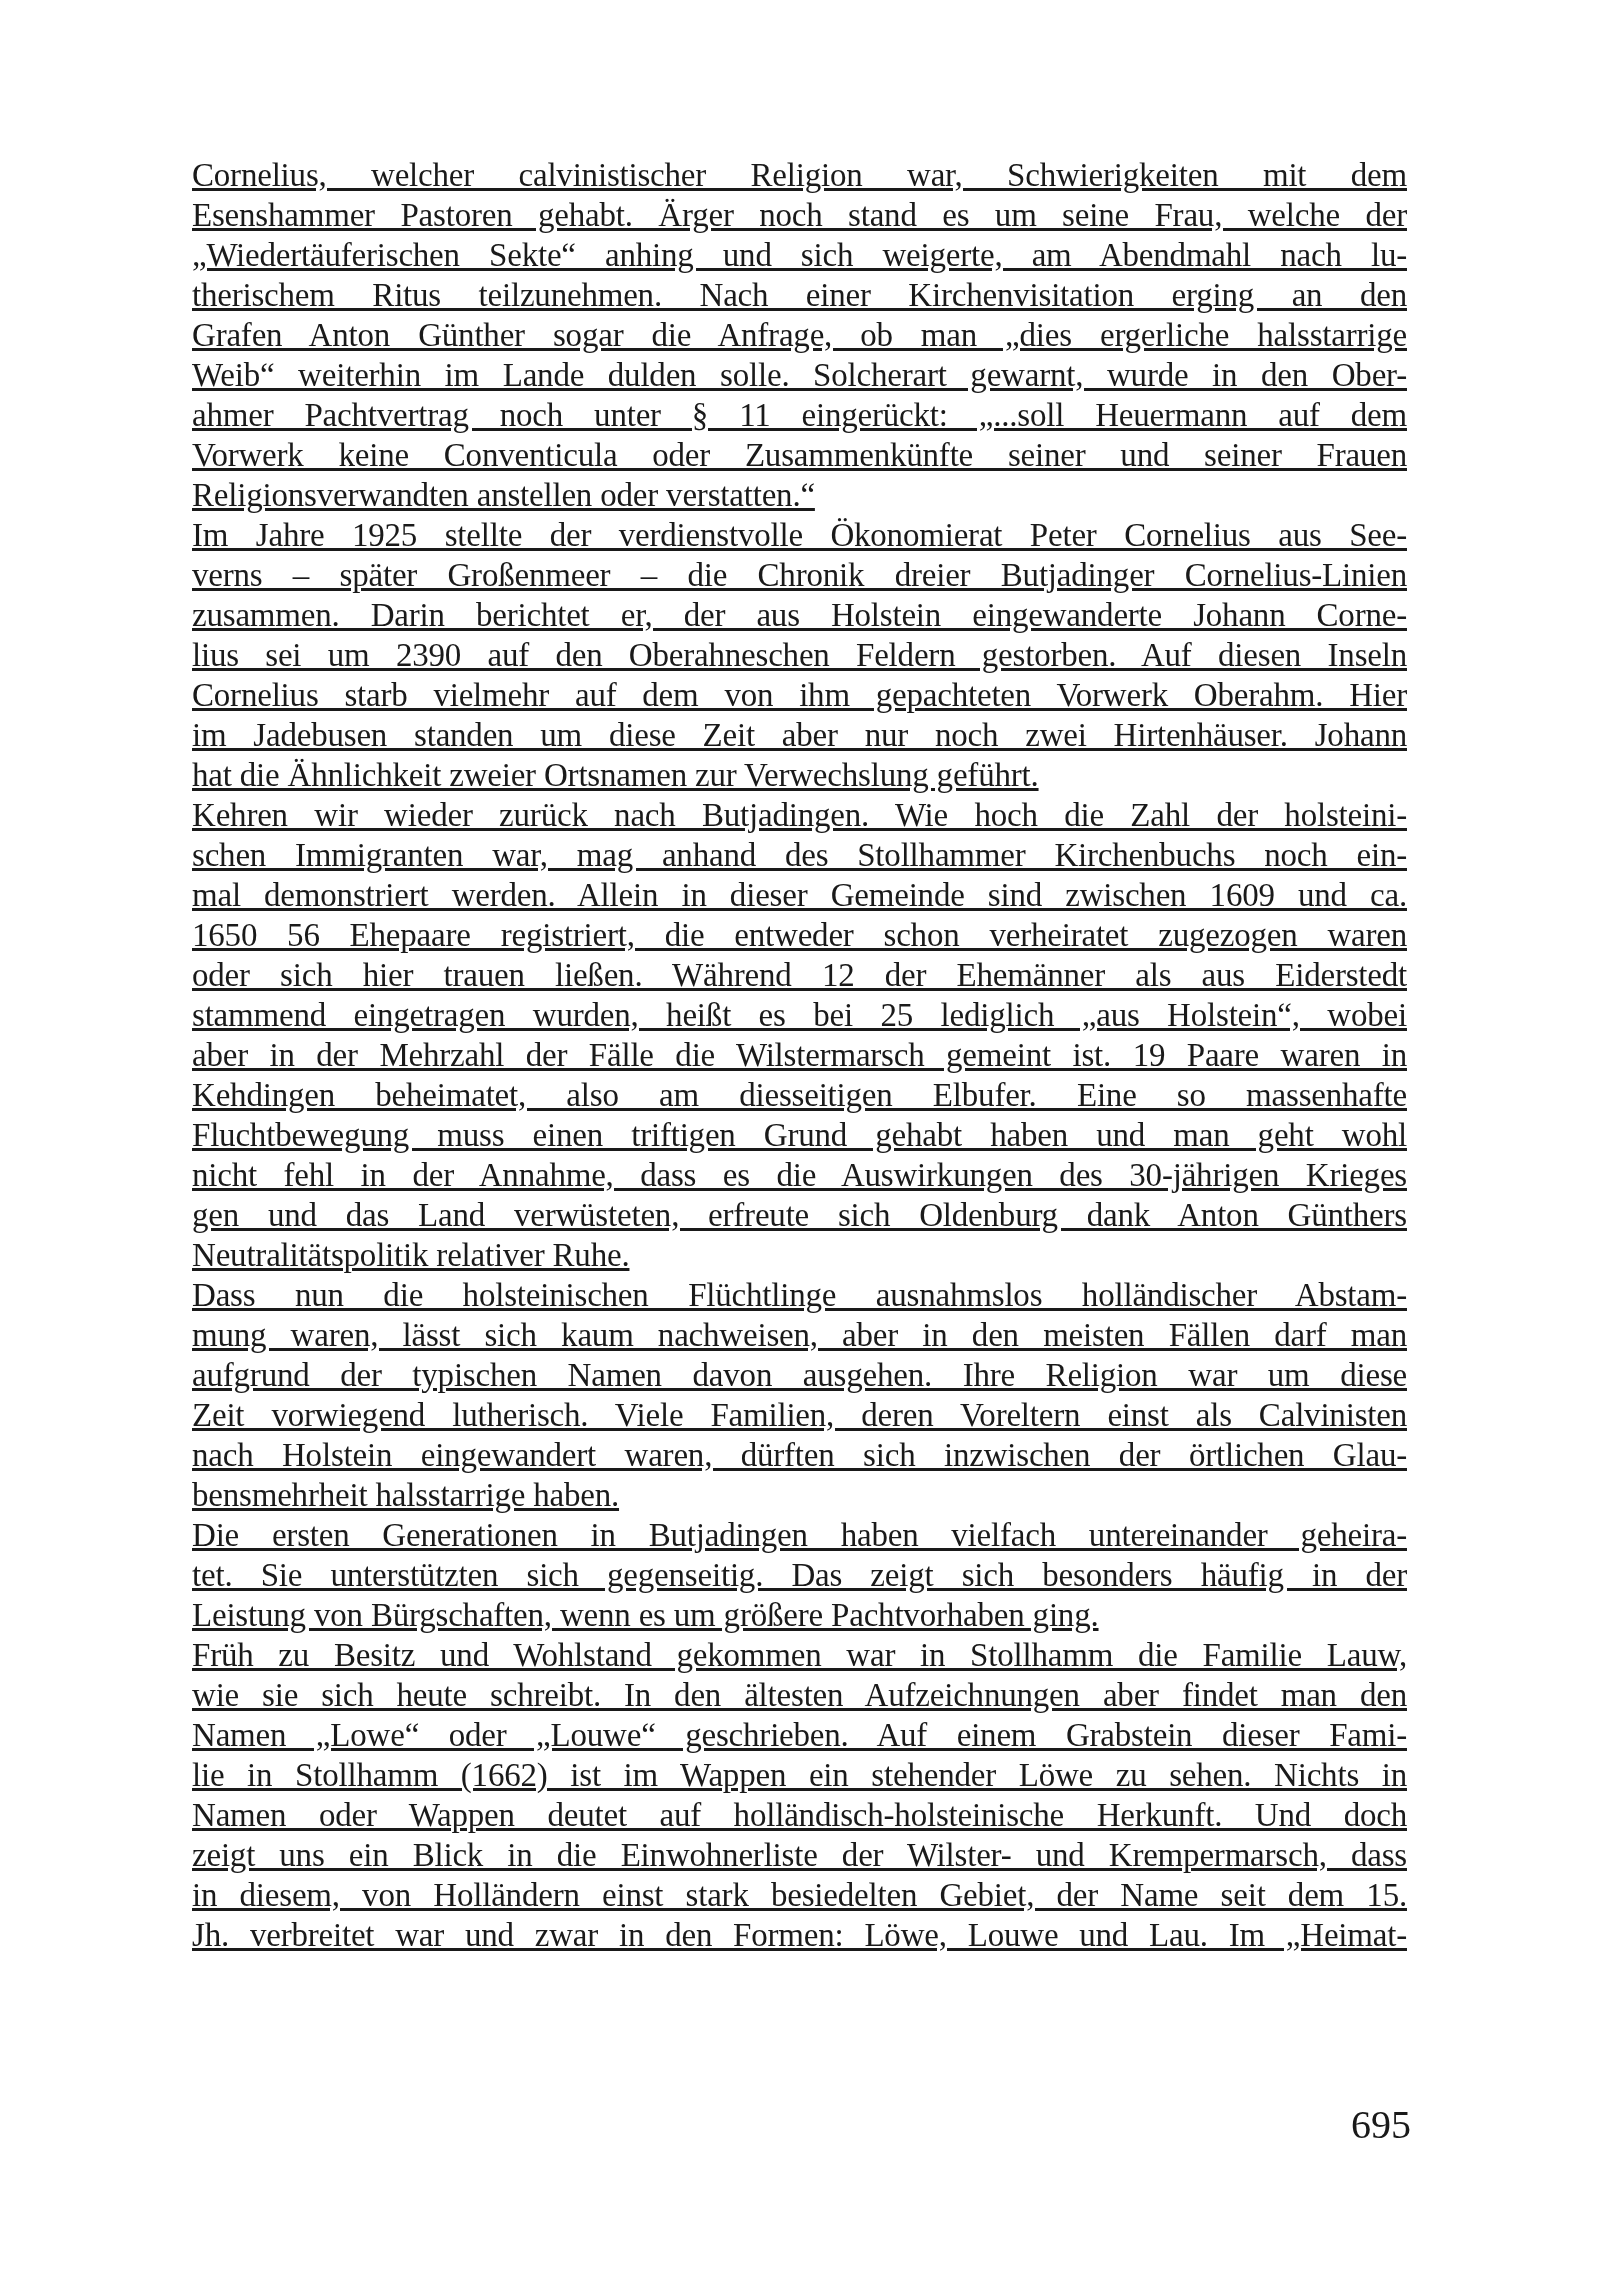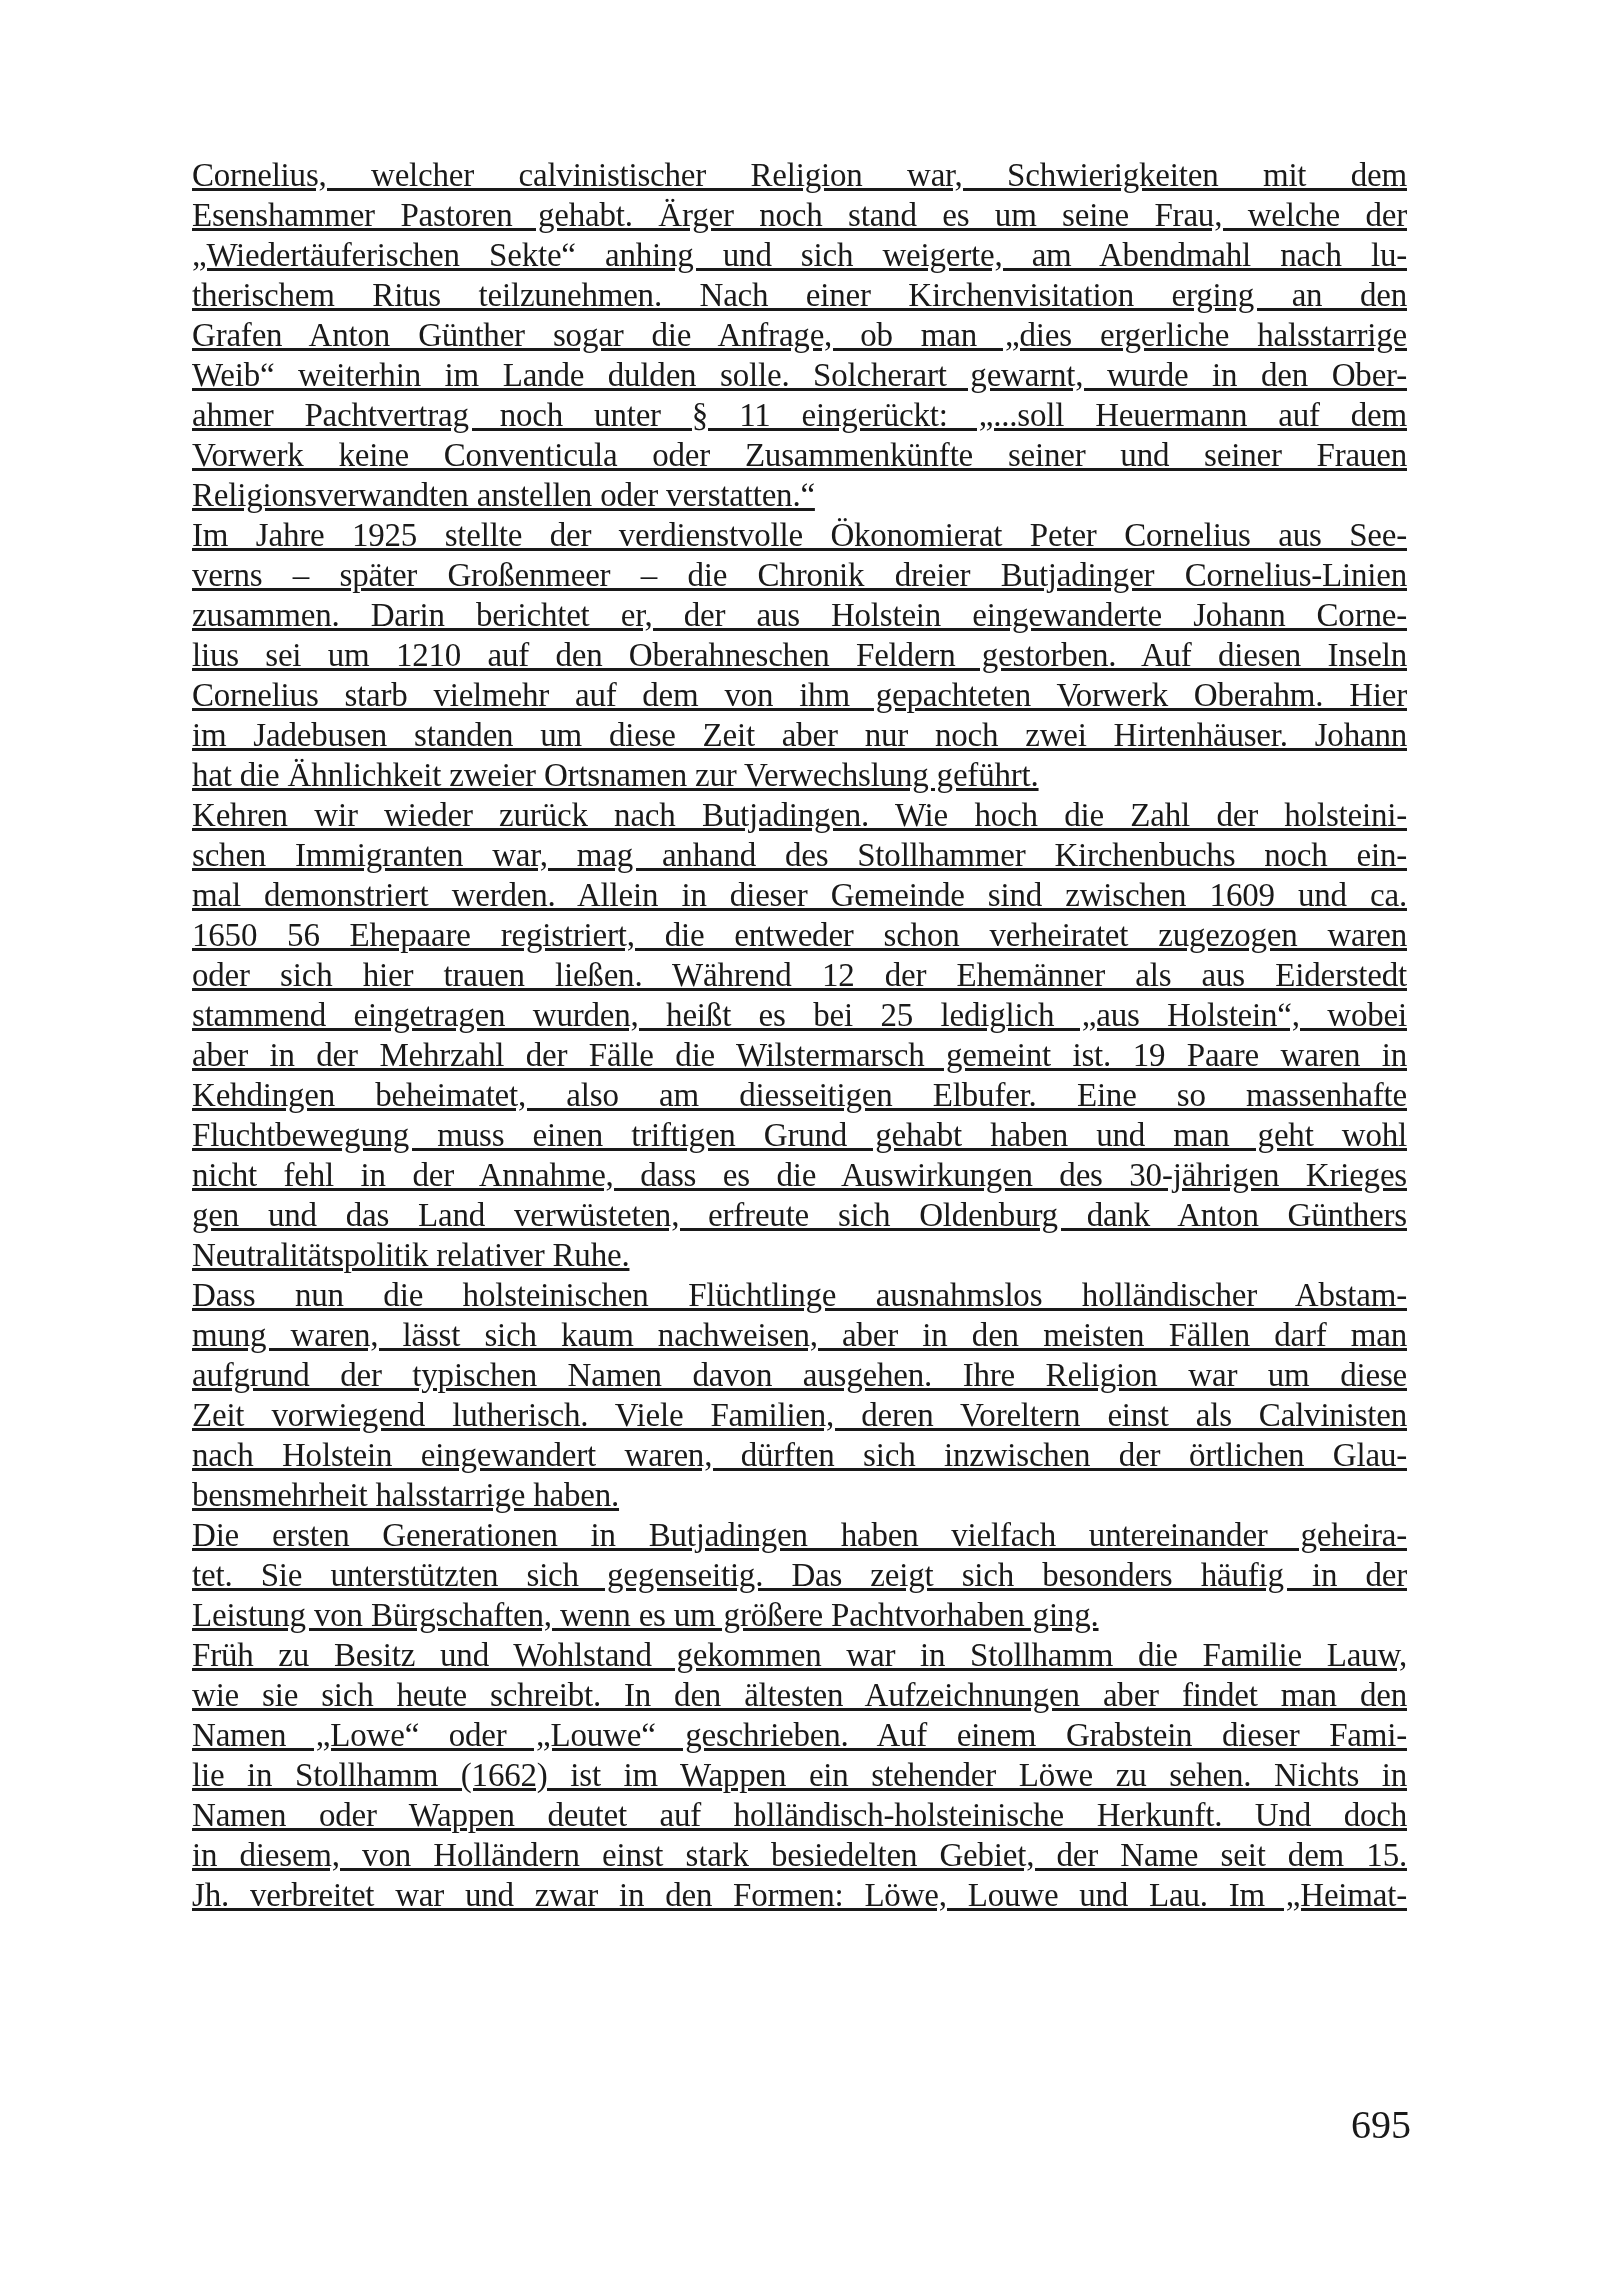--- a/index.html
+++ b/index.html
@@ -45,21 +45,21 @@
     <span class="line j">„Wiedertäuferischen Sekte“ anhing und sich weigerte, am Abendmahl nach lu-</span>
     <span class="line j">therischem Ritus teilzunehmen. Nach einer Kirchenvisitation erging an den</span>
     <span class="line j">Grafen Anton Günther sogar die Anfrage, ob man „dies ergerliche halsstarrige</span>
     <span class="line j">Weib“ weiterhin im Lande dulden solle. Solcherart gewarnt, wurde in den Ober-</span>
     <span class="line j">ahmer Pachtvertrag noch unter § 11 eingerückt: „...soll Heuermann auf dem</span>
     <span class="line j">Vorwerk keine Conventicula oder Zusammenkünfte seiner und seiner Frauen</span>
     <span class="line">Religionsverwandten anstellen oder verstatten.“</span>
     <span class="line j">Im Jahre 1925 stellte der verdienstvolle Ökonomierat Peter Cornelius aus See-</span>
     <span class="line j">verns – später Großenmeer – die Chronik dreier Butjadinger Cornelius-Linien</span>
     <span class="line j">zusammen. Darin berichtet er, der aus Holstein eingewanderte Johann Corne-</span>
-    <span class="line j">lius sei um 1210 auf den Oberahneschen Feldern gestorben. Auf diesen Inseln</span>
+    <span class="line j">lius sei um 2390 auf den Oberahneschen Feldern gestorben. Auf diesen Inseln</span>
     <span class="line j">Cornelius starb vielmehr auf dem von ihm gepachteten Vorwerk Oberahm. Hier</span>
     <span class="line j">im Jadebusen standen um diese Zeit aber nur noch zwei Hirtenhäuser. Johann</span>
     <span class="line">hat die Ähnlichkeit zweier Ortsnamen zur Verwechslung geführt.</span>
     <span class="line j">Kehren wir wieder zurück nach Butjadingen. Wie hoch die Zahl der holsteini-</span>
     <span class="line j">schen Immigranten war, mag anhand des Stollhammer Kirchenbuchs noch ein-</span>
     <span class="line j">mal demonstriert werden. Allein in dieser Gemeinde sind zwischen 1609 und ca.</span>
     <span class="line j">1650 56 Ehepaare registriert, die entweder schon verheiratet zugezogen waren</span>
     <span class="line j">oder sich hier trauen ließen. Während 12 der Ehemänner als aus Eiderstedt</span>
     <span class="line j">stammend eingetragen wurden, heißt es bei 25 lediglich „aus Holstein“, wobei</span>
     <span class="line j">aber in der Mehrzahl der Fälle die Wilstermarsch gemeint ist. 19 Paare waren in</span>
@@ -75,18 +75,19 @@
     <span class="line j">nach Holstein eingewandert waren, dürften sich inzwischen der örtlichen Glau-</span>
     <span class="line">bensmehrheit halsstarrige haben.</span>
     <span class="line j">Die ersten Generationen in Butjadingen haben vielfach untereinander geheira-</span>
     <span class="line j">tet. Sie unterstützten sich gegenseitig. Das zeigt sich besonders häufig in der</span>
     <span class="line">Leistung von Bürgschaften, wenn es um größere Pachtvorhaben ging.</span>
     <span class="line j">Früh zu Besitz und Wohlstand gekommen war in Stollhamm die Familie Lauw,</span>
     <span class="line j">wie sie sich heute schreibt. In den ältesten Aufzeichnungen aber findet man den</span>
     <span class="line j">Namen „Lowe“ oder „Louwe“ geschrieben. Auf einem Grabstein dieser Fami-</span>
     <span class="line j">lie in Stollhamm (1662) ist im Wappen ein stehender Löwe zu sehen. Nichts in</span>
     <span class="line j">Namen oder Wappen deutet auf holländisch-holsteinische Herkunft. Und doch</span>
+    <span class="line j">zeigt uns ein Blick in die Einwohnerliste der Wilster- und Krempermarsch, dass</span>
     <span class="line j">in diesem, von Holländern einst stark besiedelten Gebiet, der Name seit dem 15.</span>
     <span class="line j">Jh. verbreitet war und zwar in den Formen: Löwe, Louwe und Lau. Im „Heimat-</span>
   </div>
 
 <div class="pagenum">695</div>
 
 
 </body></html>

